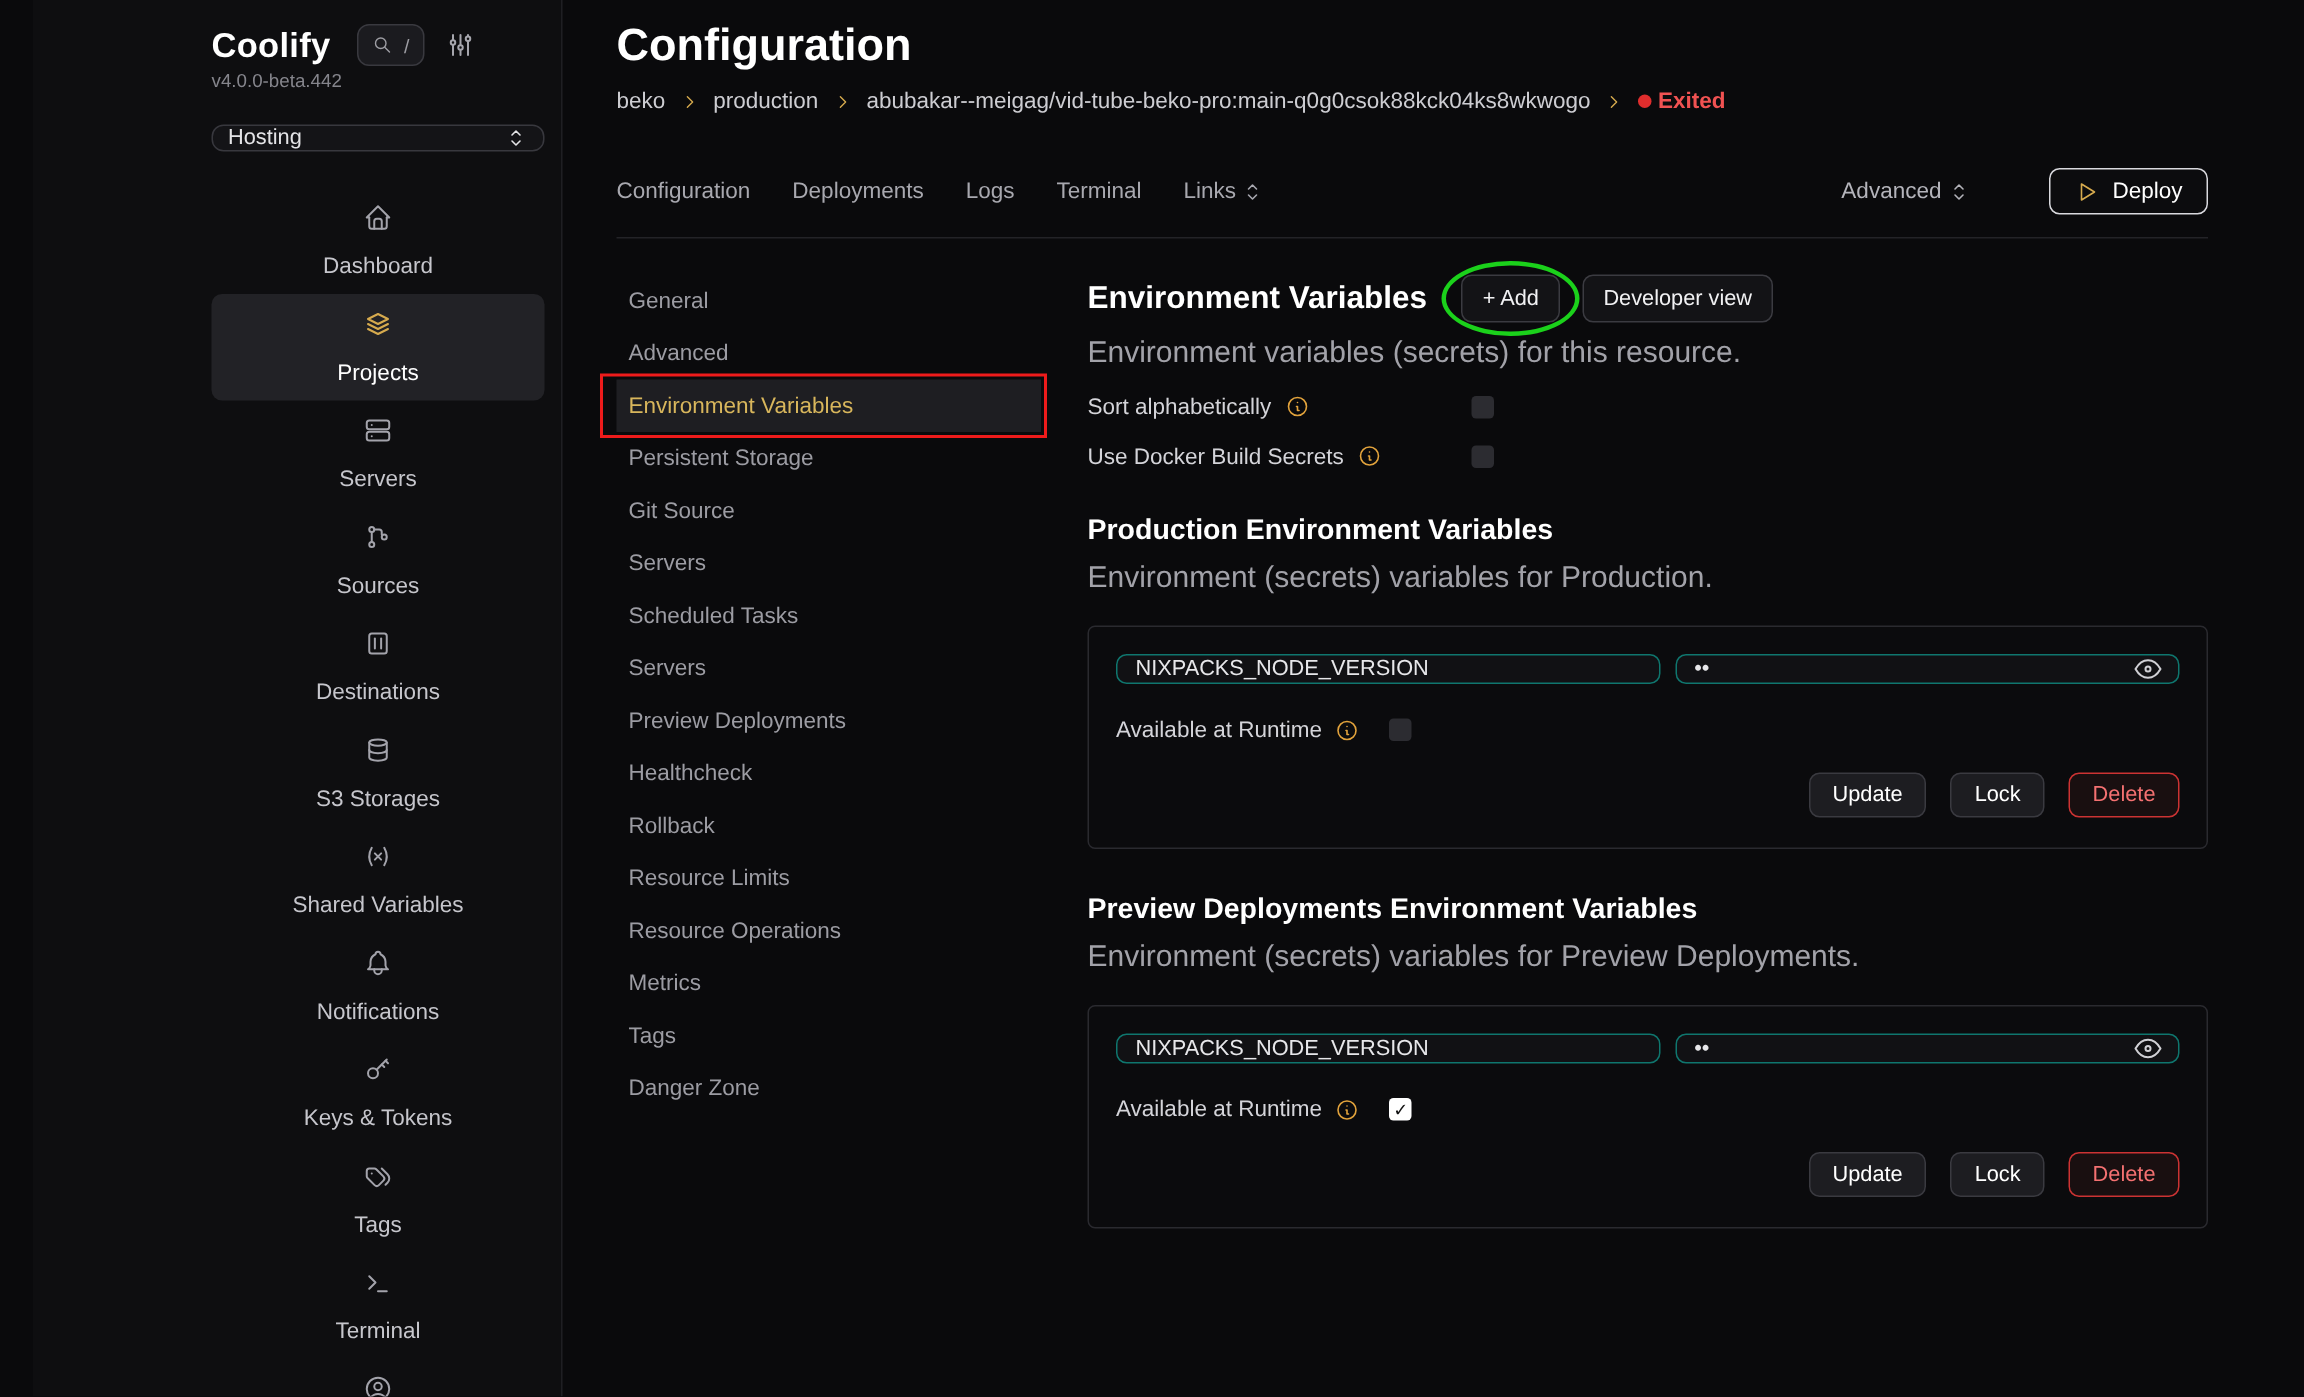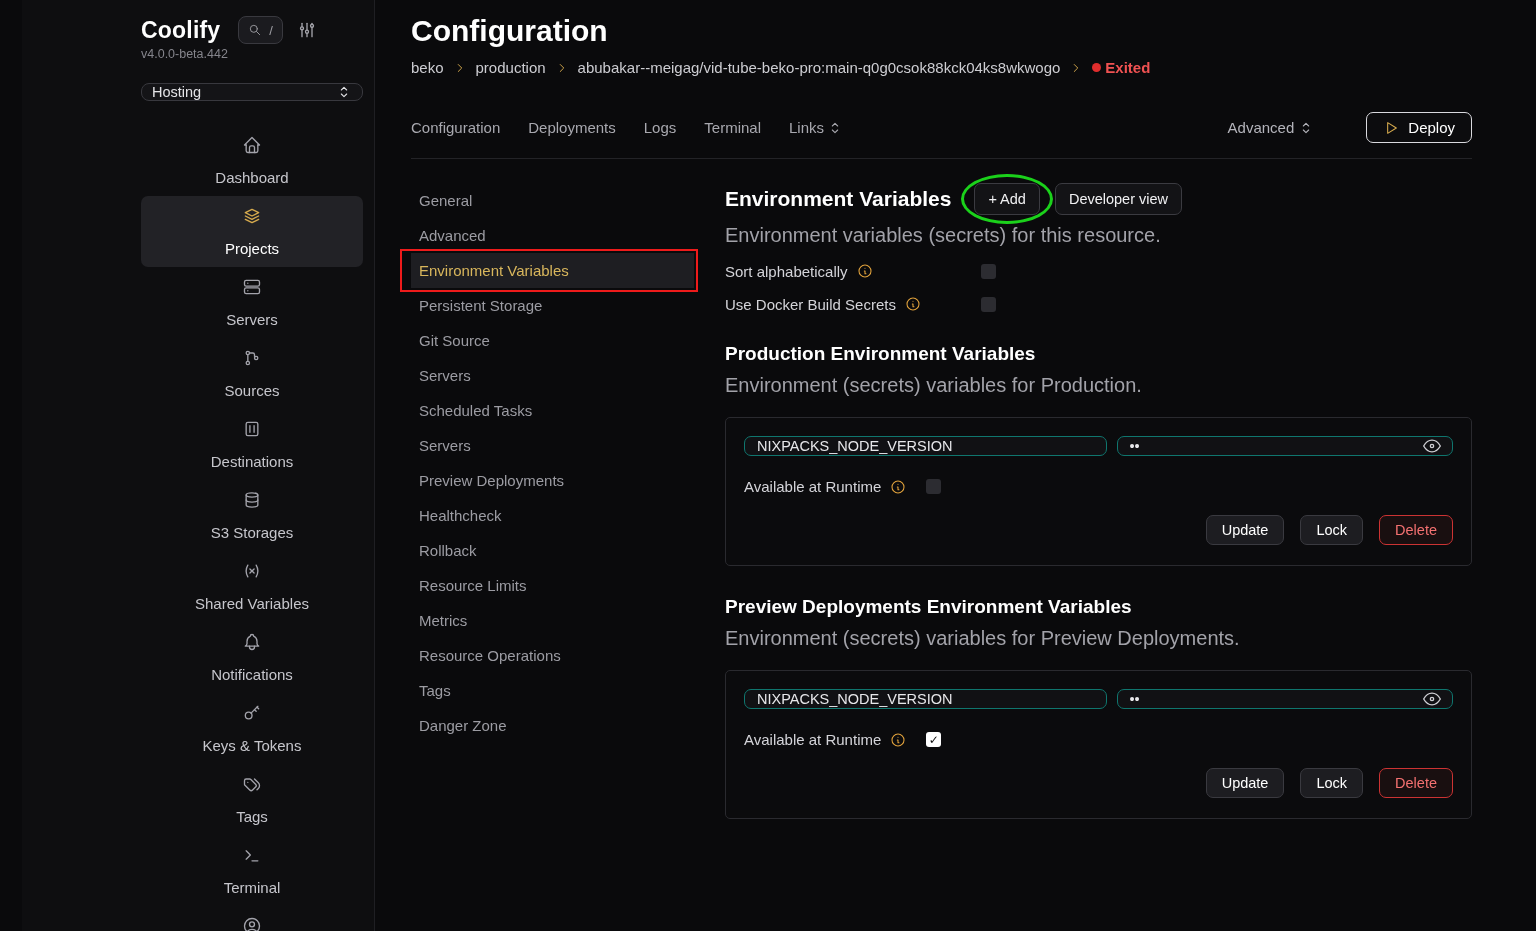--- a/index.html
+++ b/index.html
@@ -344,22 +344,22 @@
         </div>
         <a class="subnav-item">Persistent Storage</a>
         <a class="subnav-item">Git Source</a>
         <a class="subnav-item">Servers</a>
         <a class="subnav-item">Scheduled Tasks</a>
         <a class="subnav-item">Servers</a>
         <a class="subnav-item">Preview Deployments</a>
         <a class="subnav-item">Healthcheck</a>
         <a class="subnav-item">Rollback</a>
         <a class="subnav-item">Resource Limits</a>
+        <a class="subnav-item">Resource Operations</a>
         <a class="subnav-item">Metrics</a>
-        <a class="subnav-item">Resource Operations</a>
         <a class="subnav-item">Tags</a>
         <a class="subnav-item">Danger Zone</a>
       </nav>
 
       <section class="content">
         <div class="content-head">
           <h2>Environment Variables</h2>
           <span class="add-wrap">
             <span class="green-annotation"></span>
             <button class="btn">+ Add</button>

